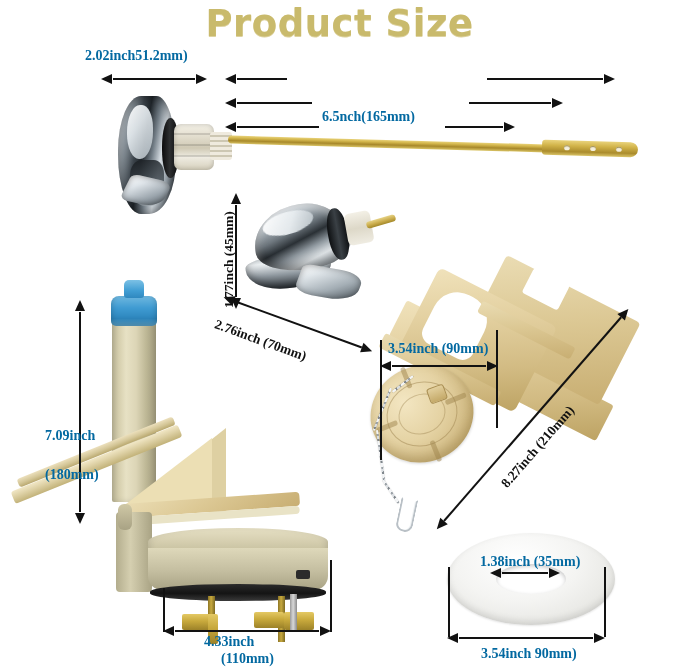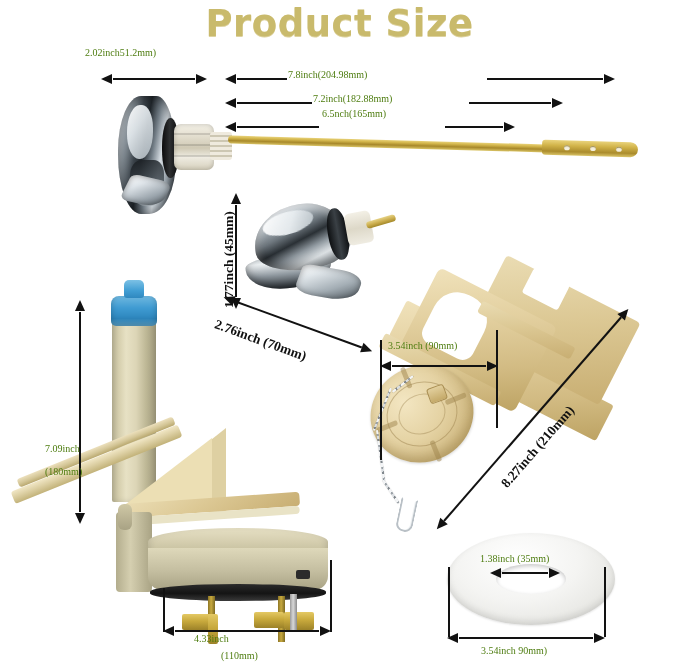--- a/index.html
+++ b/index.html
@@ -31,23 +31,23 @@
     font-size: 37px;
     letter-spacing: 0.5px;
     color: #c9ba6c;
     text-shadow: 0 1px 0 #ddd2a0;
   }
 
   
   .dim {
     position: absolute;
     font-family: "Liberation Serif", "DejaVu Serif", serif;
-    font-weight: normal;
-    font-size: 10px;
-    color: #4d7c0f;
+    font-weight: bold;
+    font-size: 14px;
+    color: #0369a1;
     white-space: nowrap;
     line-height: 1.25;
   }
 
   
   .arrowline {
     position: absolute;
     height: 2px;
     background: #121212;
   }
@@ -484,26 +484,24 @@
       <div class="hole" style="left:74px;"></div>
     </div>
   </div>
 
   <div class="dim" style="left:85px; top:47px;">2.02inch51.2mm)</div>
   <div class="arrowline both" style="left:113px; top:78px; width:82px;"></div>
 
   <div class="arrowline both" style="left:237px; top:78px; width:366px;">
     <div class="gap" style="left:50px; width:200px;"></div>
   </div>
-  <div class="dim" style="left:288px; top:69px;">7.8inch(204.98mm)</div>
 
   <div class="arrowline both" style="left:237px; top:102px; width:314px;">
     <div class="gap" style="left:75px; width:157px;"></div>
   </div>
-  <div class="dim" style="left:313px; top:93px;">7.2inch(182.88mm)</div>
 
   <div class="arrowline both" style="left:237px; top:126px; width:266px;">
     <div class="gap" style="left:82px; width:126px;"></div>
   </div>
   <div class="dim" style="left:322px; top:108px;">6.5nch(165mm)</div>
 
   <div class="handle2" style="left:240px; top:196px; width:150px; height:136px;">
     <div class="base" style="left:6px; top:58px;"></div>
     <div class="dome" style="left:14px; top:8px;"></div>
     <div class="sheen" style="left:22px; top:16px;"></div>
@@ -596,27 +594,27 @@
     <div class="fv-clip" style="left:182px; top:338px; width:34px; height:16px;"></div>
     <div class="fv-clip" style="left:208px; top:338px; width:10px; height:30px;"></div>
 
     <div class="fv-bolt" style="left:278px; top:320px; height:46px;"></div>
     <div class="fv-clip" style="left:254px; top:336px; width:30px; height:16px;"></div>
     <div class="fv-clip" style="left:284px; top:336px; width:30px; height:18px;"></div>
     <div class="fv-bolt" style="left:290px; top:318px; height:36px; background:linear-gradient(90deg,#9a9a9a,#d8d8d8 45%,#8b8b8b);"></div>
   </div>
 
   <div class="varrow" style="left:79px; top:312px; height:200px;"></div>
-  <div class="dim" style="left:45px; top:443px;">7.09inch</div>
+  <div class="dim" style="left:45px; top:427px;">7.09inch</div>
   <div class="dim" style="left:45px; top:466px;">(180mm)</div>
 
   <div class="tick" style="left:163px; top:588px; width:1.6px; height:44px;"></div>
   <div class="tick" style="left:330px; top:560px; width:1.6px; height:72px;"></div>
   <div class="arrowline both" style="left:175px; top:630px; width:144px;"></div>
-  <div class="dim" style="left:194px; top:633px;">4.33inch</div>
+  <div class="dim" style="left:204px; top:633px;">4.33inch</div>
   <div class="dim" style="left:221px; top:650px;">(110mm)</div>
 
   <div class="washer" style="left:447px; top:533px;">
     <div class="hole"></div>
   </div>
 
   <div class="dim" style="left:480px; top:553px;">1.38inch (35mm)</div>
   <div class="arrowline both" style="left:502px; top:572px; width:46px;"></div>
 
   <div class="tick" style="left:448px; top:567px; width:1.6px; height:70px;"></div>

